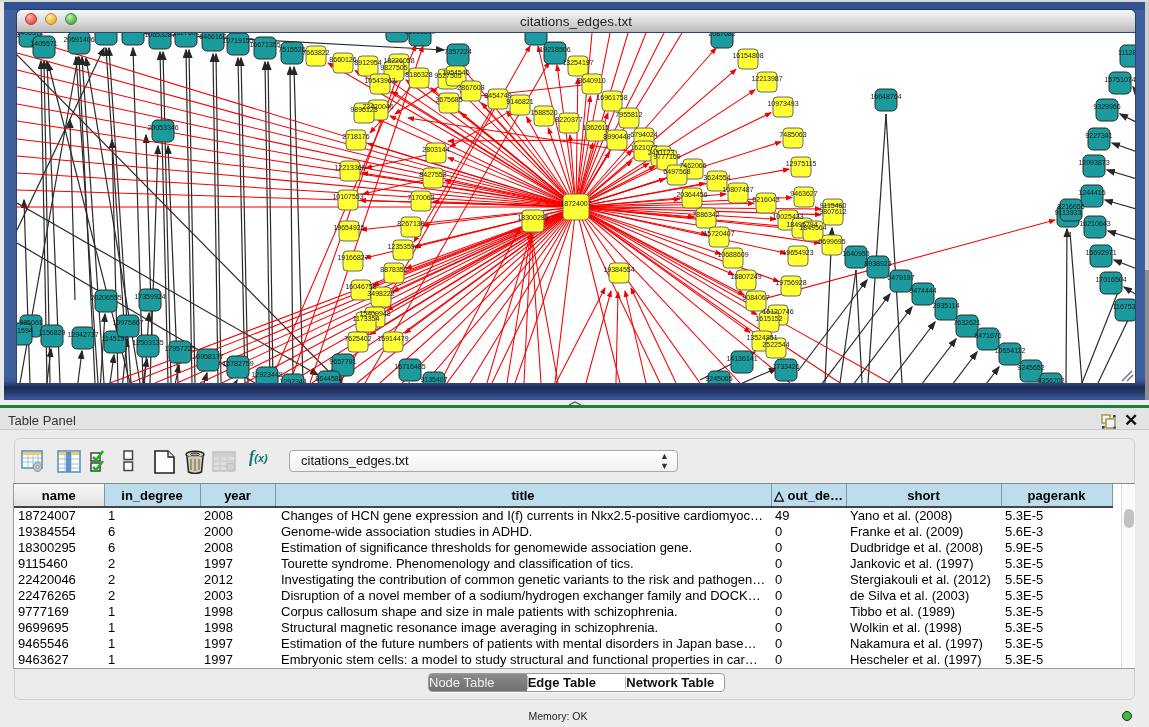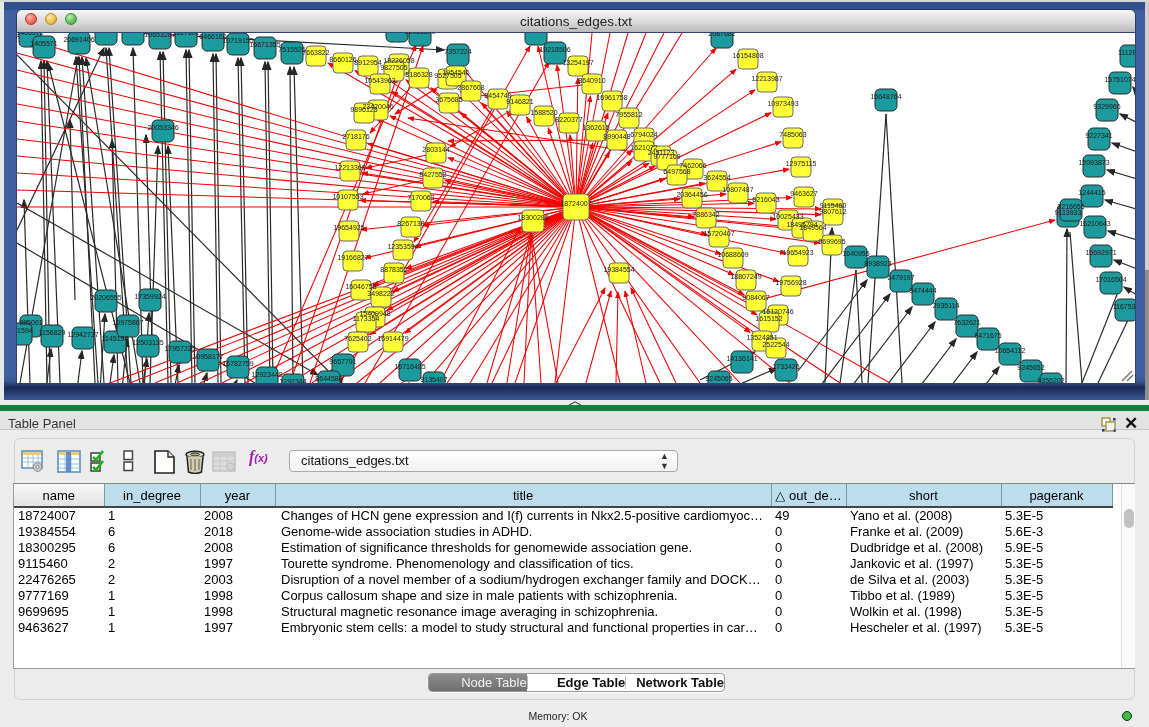--- a/index.html
+++ b/index.html
@@ -15,40 +15,40 @@
 
 #win{position:absolute;left:17px;top:10px;width:1118px;height:373px;border-radius:5px 5px 0 0;box-shadow:0 0 0 1px rgba(0,0,0,.35)}
 #titlebar{position:absolute;left:0;top:0;width:100%;height:23px;border-radius:5px 5px 0 0;background:linear-gradient(#f7f7f7,#d6d6d6 60%,#b7b7b7);border-bottom:1px solid #777;text-align:center;font-size:13.5px;color:#222;line-height:23px}
 .tl{position:absolute;top:3px;width:12px;height:12px;border-radius:50%}
 #tlr{left:8px;background:radial-gradient(circle at 35% 30%,#ffb9ae,#ee6a5d 55%,#d2402f);border:1px solid #b33}
 #tly{left:28px;background:radial-gradient(circle at 35% 30%,#ffeab2,#f5bf4f 55%,#dd9a2f);border:1px solid #b8862a}
 #tlg{left:48px;background:radial-gradient(circle at 35% 30%,#c4efb8,#61c554 55%,#3e9e33);border:1px solid #3d8d33}
 #canvas{position:absolute;left:17px;top:33px;width:1118px;height:350px;background:#fff;box-shadow:0 0 0 1px #2e4378}
 
 #tpanel{position:absolute;left:0;top:400px;width:1149px;height:327px;background:#ececec}
-#tphead{position:absolute;left:0;top:5px;width:1149px;height:25px;background:#e3e3e3;border-top:6px solid #15803d;border-bottom:1px solid #c6c6c6;color:#333;font-size:13px;line-height:25px;padding-left:8px}
+#tphead{position:absolute;left:0;top:5px;width:1149px;height:25px;background:#e3e3e3;border-top:3px solid #15803d;border-bottom:1px solid #c6c6c6;color:#333;font-size:13px;line-height:25px;padding-left:8px}
 #float{position:absolute;left:1101px;top:6px;width:16px;height:15px}
 #closex{position:absolute;left:1124px;top:4px;width:16px;height:17px;font-size:17px;font-weight:bold;color:#111;line-height:17px}
 #toolrow{position:absolute;left:14px;top:38px;width:1121px;height:262px;background:#ececec;border:1px solid #d2d2d2;border-radius:6px}
 .ticon{position:absolute;top:50px}
 #combo{position:absolute;left:289px;top:50px;width:389px;height:22px;background:linear-gradient(#ffffff,#f1f1f1);border:1px solid #a9a9a9;border-radius:4px;font-size:13px;color:#111;line-height:20px;padding-left:11px}
 #combo .arr{position:absolute;right:8px;top:0;font-size:9px;color:#333;line-height:10px}
 
 #tbl{position:absolute;left:13px;top:83px;width:1122px;height:186px;background:#fff;border:1px solid #9a9a9a;border-top:1px solid #888}
 table{border-collapse:collapse;table-layout:fixed;width:1079px;font-size:13px}
-th{height:23px;background:#bddcec;border-right:1px solid #7a99a8;border-bottom:2px solid #444;font-weight:normal;color:#000;padding:0;overflow:hidden;white-space:nowrap}
+th{height:23px;background:#bddcec;border-right:1px solid #7a99a8;border-bottom:2px solid #444;font-weight:bold;color:#000;padding:0;overflow:hidden;white-space:nowrap}
 th.c1{background:linear-gradient(#f8f8f8,#e3e3e3)}
 td{height:16px;color:#000;padding:0 0 0 4px;overflow:hidden;white-space:nowrap}
 .c1{width:90px}.c2{width:96px}.c3{width:75px}.c4{width:496px}.c5{width:75px}.c6{width:155px}.c7{width:111px}
 td.c4{padding-left:6px}
 #vscroll{position:absolute;left:1107px;top:0;width:14px;height:184px;background:#fafafa;border-left:1px solid #e0e0e0}
 #vthumb{position:absolute;left:2px;top:25px;width:10px;height:19px;background:#c1c1c1;border-radius:5px}
 
 #tabs{position:absolute;left:428px;top:273px;width:297px;height:19px;border:1px solid #9a9a9a;border-radius:4px;background:#fff;box-shadow:0 1px 0 rgba(255,255,255,.8);font-size:13px;font-weight:bold;display:flex}
-#tabs div{flex:1;text-align:right;line-height:18px;color:#111}
+#tabs div{flex:1;text-align:left;line-height:18px;color:#111}
 #tabs .sel{background:linear-gradient(#8c8c8c,#6f6f6f);color:#f2f2f2;border-radius:3px 0 0 3px;font-weight:normal}
 #tabs .sep{flex:0 0 1px;background:#bbb;margin:2px 0}
 #mem{position:absolute;left:0px;top:310px;width:1116px;text-align:center;font-size:10.5px;color:#222}
 #led{position:absolute;left:1122px;top:311px;width:10px;height:10px;border-radius:50%;background:#3dbd3d;border:1.5px solid #222}
 </style></head>
 <body>
 <div id="stage">
 <div id="topline"></div>
 <div id="blueframe"></div>
 <div id="topblue"></div>
@@ -624,21 +624,21 @@
         <ellipse cx="11" cy="4.5" rx="4.5" ry="1.5" fill="#b5b29c" stroke="#222"></ellipse>
         <path d="M3 6.5 L4.5 22 Q11 25 17.5 22 L19 6.5" fill="#cfccb4" stroke="#222" stroke-width="1.5"></path>
         <path d="M7 9v11M11 9v12M15 9v11" stroke="#8d8a74" stroke-width="1.6"></path>
       </svg>
     <svg class="ticon" style="left:212px" width="24" height="23" viewBox="0 0 24 23" opacity=".55">
         <rect x="1" y="2" width="22" height="19" fill="#cfcfcf" stroke="#9a9a9a" stroke-width="1.4"></rect>
         <rect x="2" y="3" width="20" height="4" fill="#b9b9b9"></rect>
         <path d="M2 11h20M2 16h20M8 7v14M15 7v14" stroke="#a8a8a8"></path>
         <circle cx="18.5" cy="17" r="4" fill="#bbb" stroke="#999"></circle>
       </svg>
-    <div class="ticon" style="left:249px;top:48px;position:absolute;font-size:16px;color:#a21caf"><i style="font-family:'Liberation Serif',serif;font-weight:bold">f</i><span style="font-size:11px;font-style:italic;font-weight:bold">(x)</span></div>
+    <div class="ticon" style="left:249px;top:48px;position:absolute;font-size:16px;color:#0f766e"><i style="font-family:'Liberation Serif',serif;font-weight:bold">f</i><span style="font-size:11px;font-style:italic;font-weight:bold">(x)</span></div>
     <div id="combo">citations_edges.txt<span class="arr">▲<br>▼</span></div>
     <div id="tbl">
       <table>
         <tbody>
             <tr>
               <th class="c1">name</th>
               <th class="c2">in_degree</th>
               <th class="c3">year</th>
               <th class="c4">title</th>
               <th class="c5">△ out_de…</th>
@@ -650,21 +650,21 @@
               <td class="c2">1</td>
               <td class="c3">2008</td>
               <td class="c4">Changes of HCN gene expression and I(f) currents in Nkx2.5‑positive cardiomyoc…</td>
               <td class="c5">49</td>
               <td class="c6">Yano et al. (2008)</td>
               <td class="c7">5.3E-5</td>
             </tr>
 <tr>
               <td class="c1">19384554</td>
               <td class="c2">6</td>
-              <td class="c3">2018</td>
+              <td class="c3">2000</td>
               <td class="c4">Genome‑wide association studies in ADHD.</td>
               <td class="c5">0</td>
               <td class="c6">Franke et al. (2009)</td>
               <td class="c7">5.6E-3</td>
             </tr>
 <tr>
               <td class="c1">18300295</td>
               <td class="c2">6</td>
               <td class="c3">2008</td>
               <td class="c4">Estimation of significance thresholds for genomewide association gene.</td>
@@ -675,20 +675,29 @@
 <tr>
               <td class="c1">9115460</td>
               <td class="c2">2</td>
               <td class="c3">1997</td>
               <td class="c4">Tourette syndrome. Phenomenology and classification of tics.</td>
               <td class="c5">0</td>
               <td class="c6">Jankovic et al. (1997)</td>
               <td class="c7">5.3E-5</td>
             </tr>
 <tr>
+              <td class="c1">22420046</td>
+              <td class="c2">2</td>
+              <td class="c3">2012</td>
+              <td class="c4">Investigating the contribution of common genetic variants to the risk and pathogen…</td>
+              <td class="c5">0</td>
+              <td class="c6">Stergiakouli et al. (2012)</td>
+              <td class="c7">5.5E-5</td>
+            </tr>
+<tr>
               <td class="c1">22476265</td>
               <td class="c2">2</td>
               <td class="c3">2003</td>
               <td class="c4">Disruption of a novel member of a sodium/hydrogen exchanger family and DOCK…</td>
               <td class="c5">0</td>
               <td class="c6">de Silva et al. (2003)</td>
               <td class="c7">5.3E-5</td>
             </tr>
 <tr>
               <td class="c1">9777169</td>
@@ -699,20 +708,29 @@
               <td class="c6">Tibbo et al. (1989)</td>
               <td class="c7">5.3E-5</td>
             </tr>
 <tr>
               <td class="c1">9699695</td>
               <td class="c2">1</td>
               <td class="c3">1998</td>
               <td class="c4">Structural magnetic resonance image averaging in schizophrenia.</td>
               <td class="c5">0</td>
               <td class="c6">Wolkin et al. (1998)</td>
+              <td class="c7">5.3E-5</td>
+            </tr>
+<tr>
+              <td class="c1">9465546</td>
+              <td class="c2">1</td>
+              <td class="c3">1997</td>
+              <td class="c4">Estimation of the future numbers of patients with mental disorders in Japan base…</td>
+              <td class="c5">0</td>
+              <td class="c6">Nakamura et al. (1997)</td>
               <td class="c7">5.3E-5</td>
             </tr>
 <tr>
               <td class="c1">9463627</td>
               <td class="c2">1</td>
               <td class="c3">1997</td>
               <td class="c4">Embryonic stem cells: a model to study structural and functional properties in car…</td>
               <td class="c5">0</td>
               <td class="c6">Hescheler et al. (1997)</td>
               <td class="c7">5.3E-5</td>

